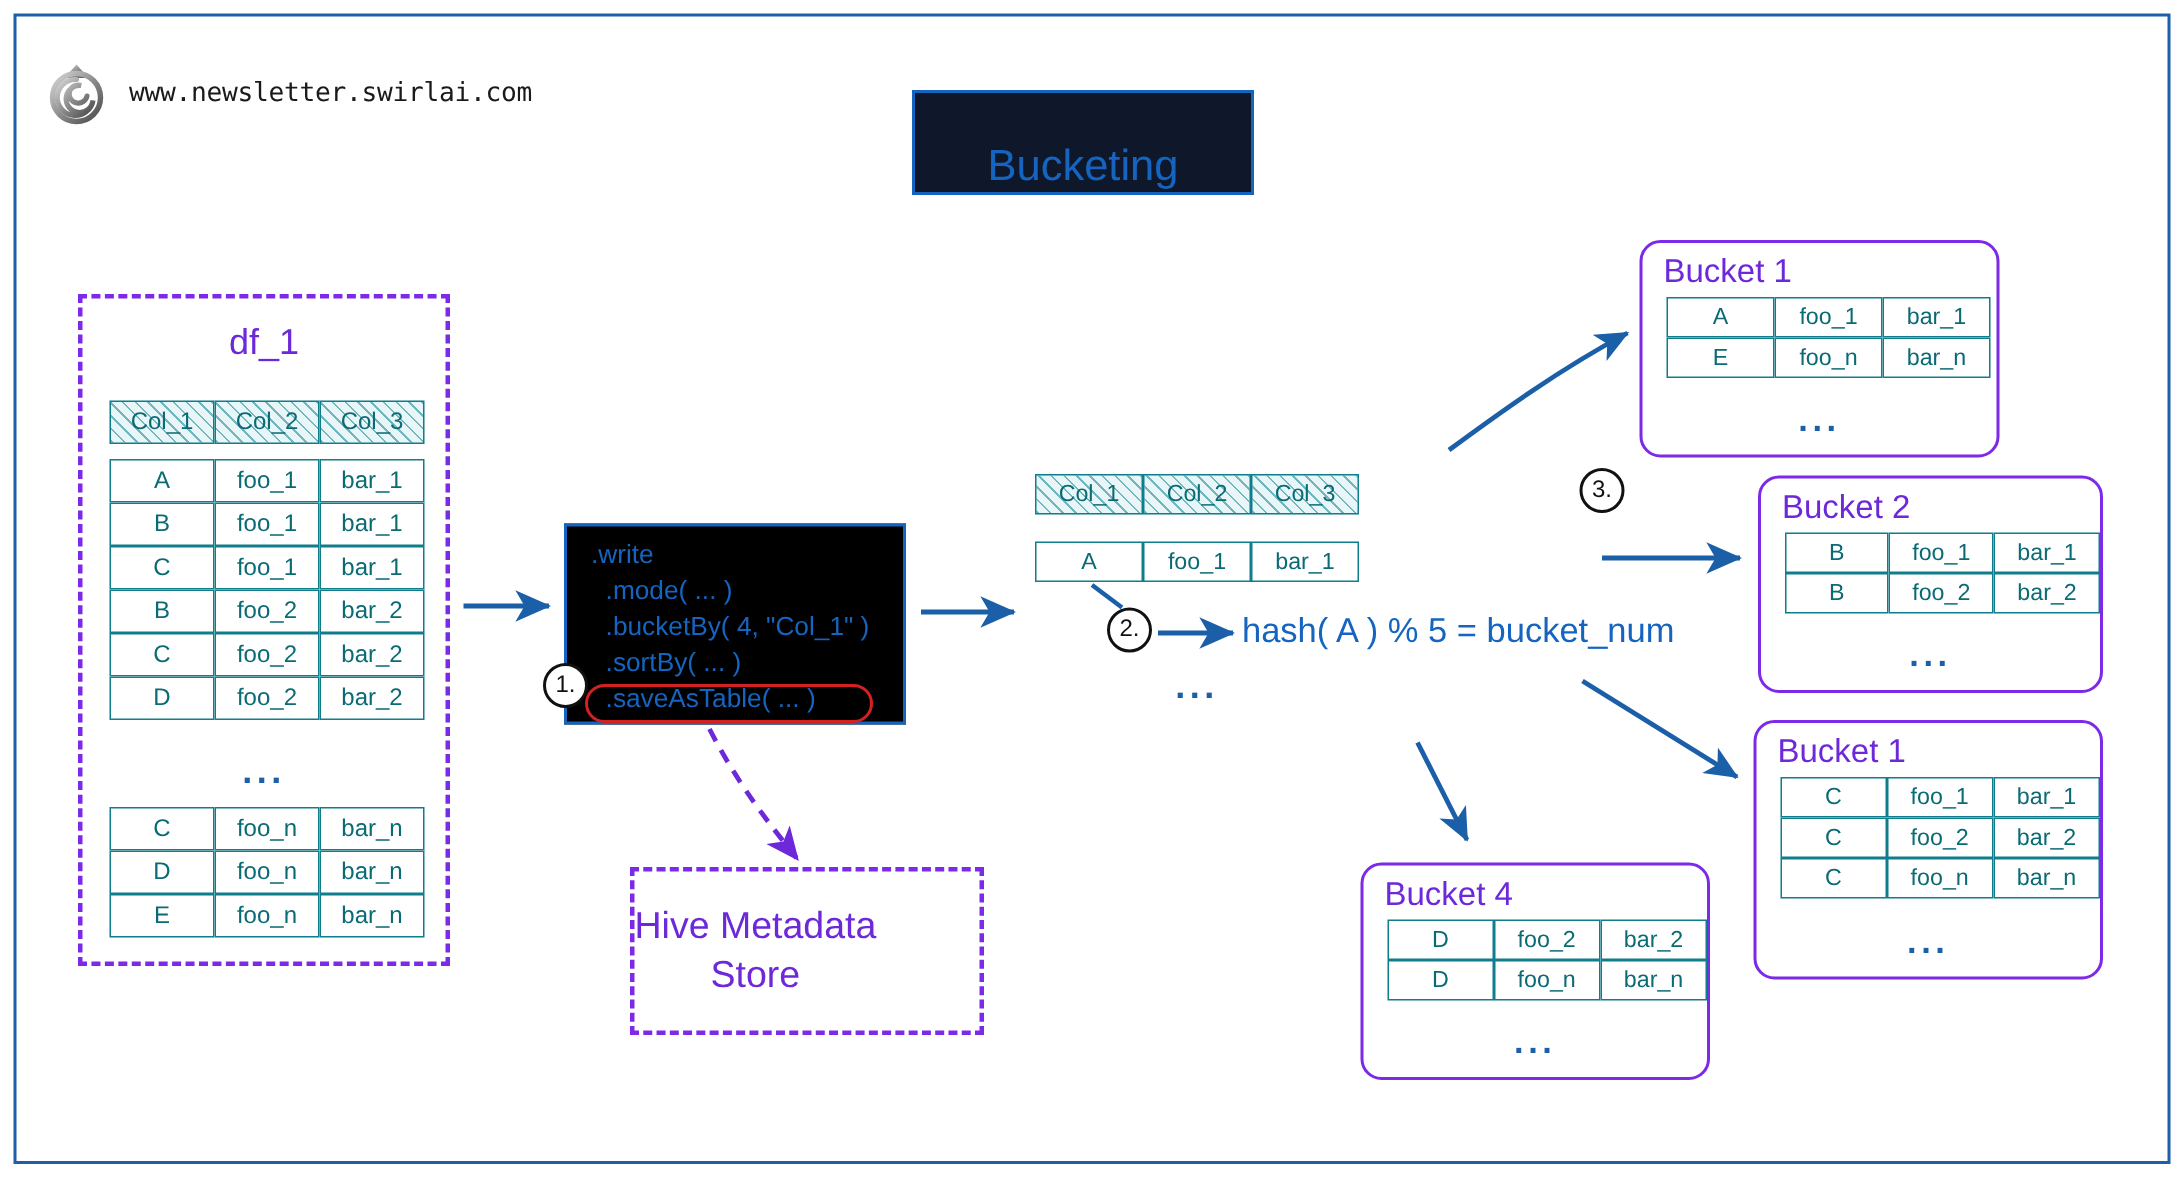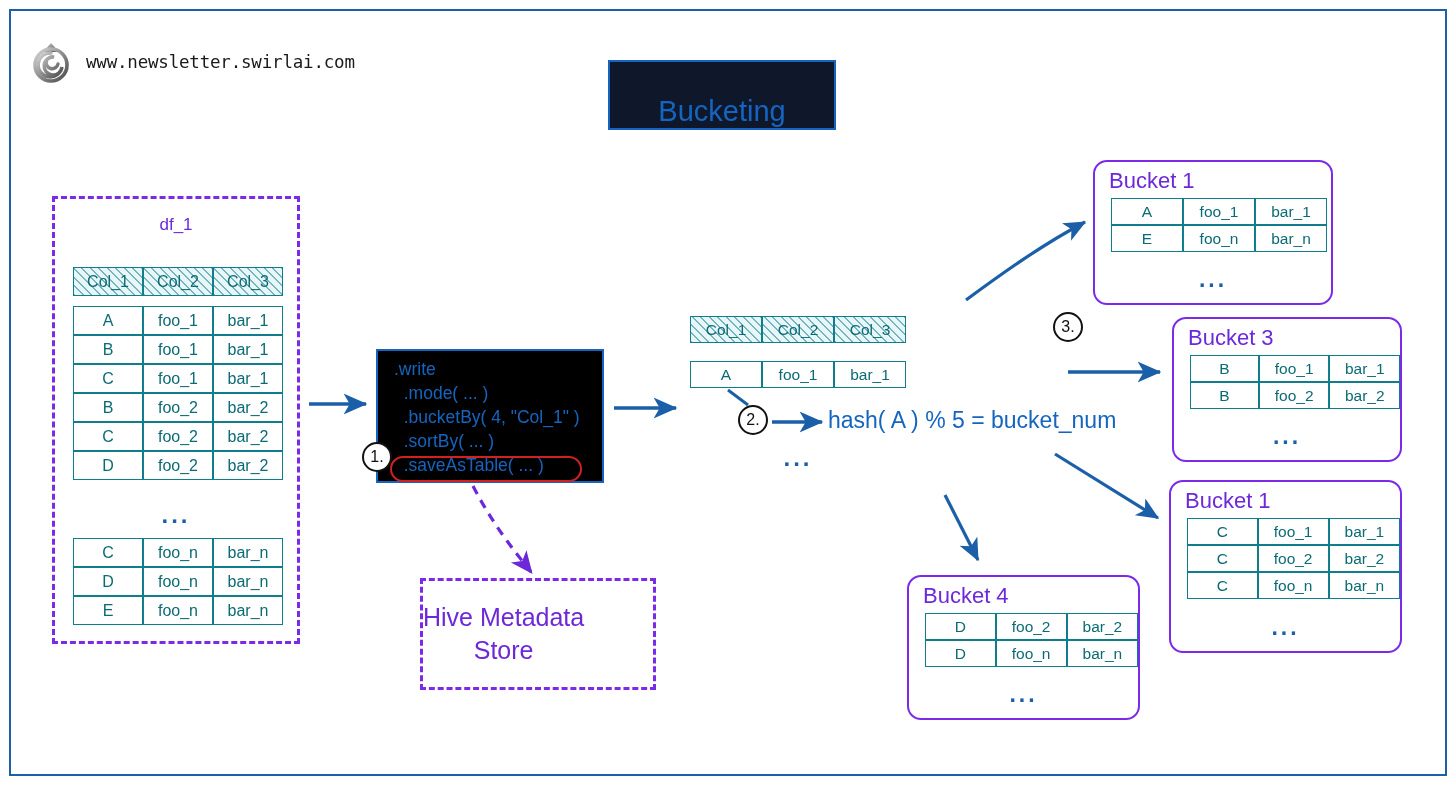--- a/index.html
+++ b/index.html
@@ -47,21 +47,21 @@
 
   
   #df-box {
     position:absolute; left:52px; top:196px;
     width:248px; height:448px;
     border:3px dashed #7d2ae8;
     background:#fff;
   }
   #df-title {
     position:absolute; left:0; top:16px; width:100%;
-    text-align:center; font-size:17px; color:#6d28d9;
+    text-align:center; font-size:24px; color:#6d28d9;
   }
 
   
   .tbl { border-collapse:separate; border-spacing:0; }
   .tbl td {
     border:1.3px solid #0f7d8c;
     color:#0b6b75;
     text-align:center;
     background:#ffffff;
     white-space:nowrap;
@@ -332,21 +332,21 @@
           <td>E</td>
           <td>foo_n</td>
           <td>bar_n</td>
         </tr>
       </tbody>
     </table>
     <div class="ellipsis bucket-ellipsis" style="top:104px;">...</div>
   </div>
 
   <div class="bucket" id="bucket2">
-    <div class="bucket-title">Bucket 3</div>
+    <div class="bucket-title">Bucket 2</div>
     <table class="tbl bucket-tbl" style="top:36px;">
       <tbody>
         <tr>
           <td>B</td>
           <td>foo_1</td>
           <td>bar_1</td>
         </tr>
         <tr>
           <td>B</td>
           <td>foo_2</td>

